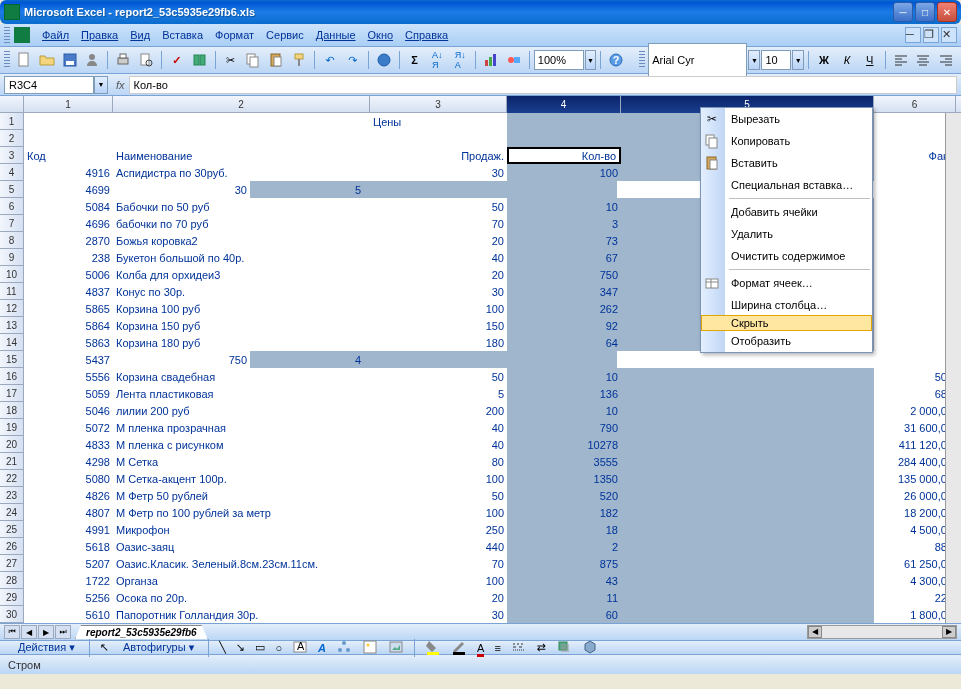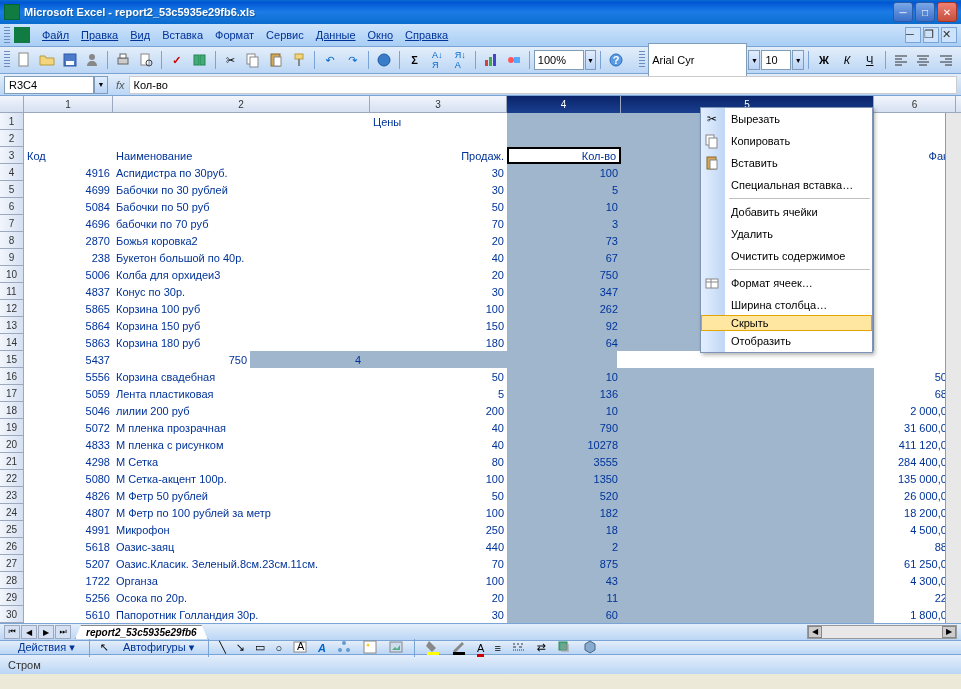--- a/index.html
+++ b/index.html
@@ -1,17 +1,17 @@
 <!DOCTYPE html>
 <html><head>
 <meta charset="utf-8">
 <style>
 * { margin: 0; padding: 0; box-sizing: border-box; font-family: Tahoma, Arial, sans-serif; font-size: 11px; }
 body { background: #ece9d8; width: 961px; height: 689px; overflow: hidden; position: relative; }
-.titlebar { background: linear-gradient(to bottom, #0a6cce 0%, #0056d4 10%, #1c7ce6 50%, #0a6cce 100%); height: 24px; display: flex; align-items: center; padding: 0 4px; color: white; }
+.titlebar { background: linear-gradient(to bottom, #0a6cce 0%, #0056d4 10%, #1c7ce6 50%, #0a6cce 100%); height: 24px; display: flex; align-items: center; padding: 0 4px; color: white; border-radius: 6px; }
 .titlebar .app-icon { width: 16px; height: 16px; background: #107c41; display: inline-block; margin-right: 4px; border: 1px solid #063; }
 .titlebar .title { font-weight: bold; text-shadow: 1px 1px 1px rgba(0,0,0,0.3); }
 .titlebar .win-controls { margin-left: auto; display: flex; gap: 2px; }
 .titlebar .win-btn { width: 20px; height: 20px; background: linear-gradient(to bottom, #7ba7e6, #3b6fc9); border: 1px solid #2a5aa8; border-radius: 3px; color: white; display: flex; align-items: center; justify-content: center; font-family: Marlett, Arial; font-size: 10px; }
 .titlebar .win-btn.close { background: linear-gradient(to bottom, #f08175, #c74f3d); border-color: #a63324; }
 .menubar { background: linear-gradient(to bottom, #cde3fb, #a9cef5); height: 23px; display: flex; align-items: center; padding: 0 4px; border-bottom: 1px solid #7ba4d6; }
 .menubar .grip { width: 6px; height: 16px; background: repeating-linear-gradient(to bottom, #6a8cc0 0 1px, transparent 1px 3px); margin-right: 4px; }
 .menubar .logo { width: 16px; height: 16px; background: #107c41; margin-right: 6px; }
 .menubar .menu-item { padding: 3px 6px; cursor: pointer; color: #003399; }
 .menubar .menu-item span.u { text-decoration: underline; }
@@ -338,21 +338,20 @@
         <div class="row">
           <div class="cell c1 num">4916</div>
           <div class="cell c2">Аспидистра по 30руб.</div>
           <div class="cell c3 num">30</div>
           <div class="cell c4 num sel">100</div>
           <div class="cell c5 num sel"></div>
           <div class="cell c6 num"></div>
         </div>
         <div class="row">
           <div class="cell c1 num">4699</div>
-          <div class="cell c2">Бабочки по 30 рублей</div>
           <div class="cell c3 num">30</div>
           <div class="cell c4 num sel">5</div>
           <div class="cell c5 num sel"></div>
           <div class="cell c6 num"></div>
         </div>
         <div class="row">
           <div class="cell c1 num">5084</div>
           <div class="cell c2">Бабочки по 50 руб</div>
           <div class="cell c3 num">50</div>
           <div class="cell c4 num sel">10</div>

